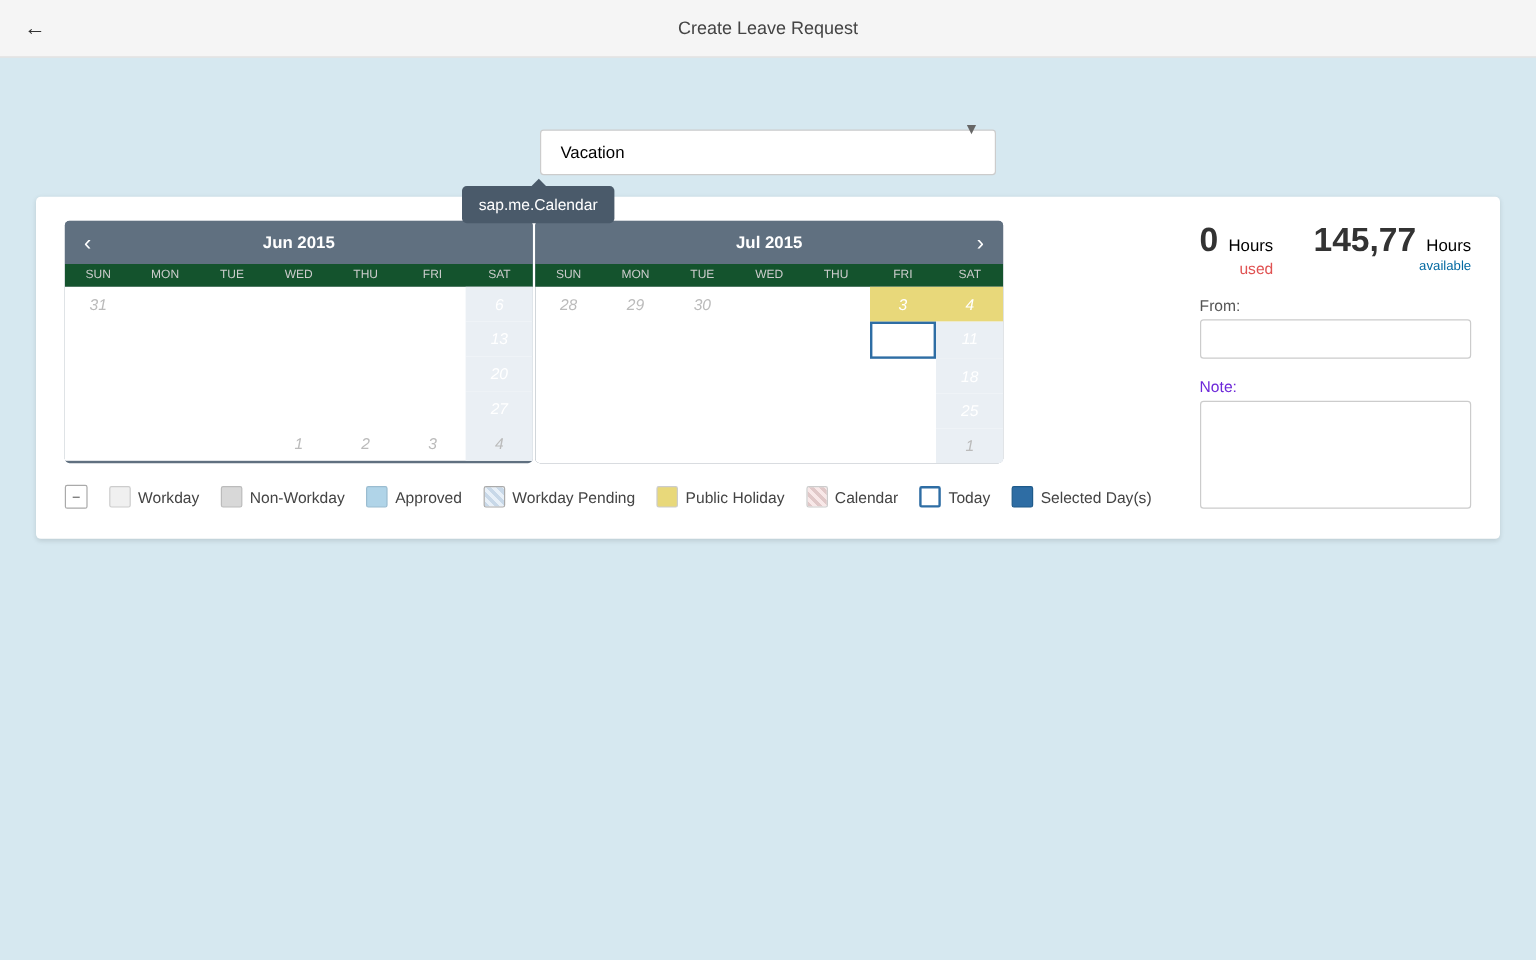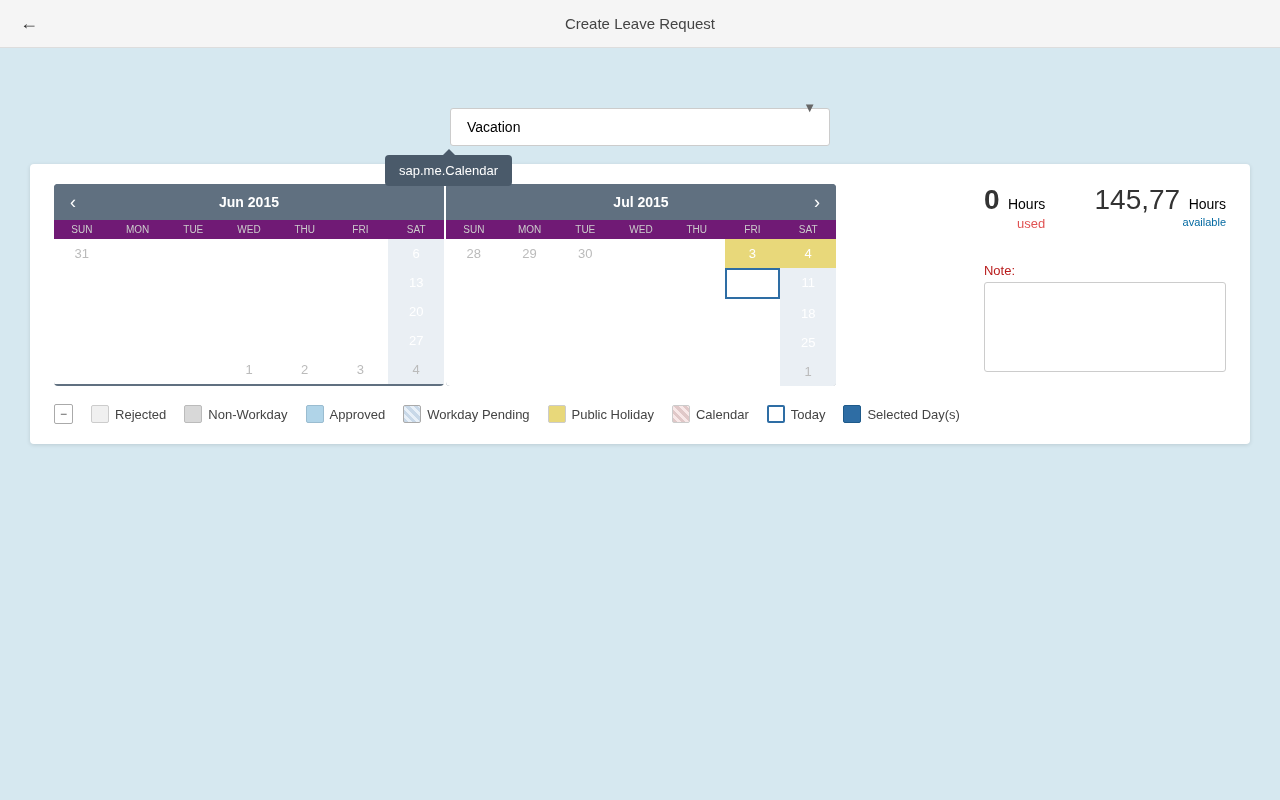--- a/index.html
+++ b/index.html
@@ -105,52 +105,54 @@
       cursor: pointer;
       padding: 0 8px;
       position: absolute;
     }
     .cal-prev { left: 8px; }
     .cal-next { right: 8px; }
     .cal-title { font-size: 14px; font-weight: bold; }
     .cal-day-headers {
       display: grid;
       grid-template-columns: repeat(7, 1fr);
-      background: #701a75;
+      background: #14532d;
       color: #ccc;
       font-size: 10px;
       text-align: center;
     }
     .cal-day-header {
       padding: 4px 2px;
     }
     .cal-days {
       display: grid;
       grid-template-columns: repeat(7, 1fr);
       background: white;
+      font-style: italic;
     }
     .cal-day {
       text-align: center;
       padding: 6px 2px;
       font-size: 13px;
       cursor: pointer;
       border: 1px solid transparent;
     }
     .cal-day.other-month { color: #bbb; }
     .cal-day.weekend-col { background: #eaeff4; }
     .cal-day.public-holiday { background: #e8d87a; }
     .cal-day.today {
       border: 2px solid #2e6da4;
       font-weight: bold;
     }
     .right-section {
       flex: 1;
       display: flex;
       flex-direction: column;
       gap: 16px;
+      margin-left: 16px;
     }
     .hours-row {
       display: flex;
       justify-content: space-between;
       align-items: flex-start;
     }
     .hours-used .hours-num {
       font-size: 28px;
       font-weight: bold;
       color: #333;
@@ -158,21 +160,21 @@
     .hours-used .used-label {
       font-size: 13px;
       color: #e05252;
       text-align: right;
     }
     .hours-available {
       text-align: right;
     }
     .hours-available .hours-num {
       font-size: 28px;
-      font-weight: normal;
+      font-weight: bold;
       color: #333;
     }
     .hours-available .avail-label {
       font-size: 11px;
       color: #0369a1;
     }
     .date-fields {
       display: flex;
       gap: 16px;
     }
@@ -187,21 +189,21 @@
     .field-input {
       width: 100%;
       padding: 8px 10px;
       border: 1px solid #ccc;
       border-radius: 3px;
       font-size: 13px;
     }
     .note-section {}
     .note-label {
       font-size: 13px;
-      color: #b91c1c;
+      color: #6d28d9;
       margin-bottom: 4px;
     }
     .note-textarea {
       width: 100%;
       height: 90px;
       padding: 8px 10px;
       border: 1px solid #ccc;
       border-radius: 3px;
       font-size: 13px;
       resize: none;
@@ -412,21 +414,21 @@
               <div class="cal-day other-month weekend-col">1</div>
             </div>
           </div>
         </div>
       <div class="tooltip">sap.me.Calendar</div>
       <div class="legend-section">
         <button class="legend-collapse-btn">−</button>
         <div id="legend-items-container" style="display: flex; align-items: center; gap: 18px; flex-wrap: wrap;">
             <div class="legend-item">
               <span class="legend-swatch swatch-workday"></span>
-              <span>Rejected</span>
+              <span>Workday</span>
             </div>
             <div class="legend-item">
               <span class="legend-swatch swatch-non-workday"></span>
               <span>Non-Workday</span>
             </div>
             <div class="legend-item">
               <span class="legend-swatch swatch-approved"></span>
               <span>Approved</span>
             </div>
             <div class="legend-item">
@@ -465,20 +467,24 @@
         <div class="hours-available">
           <div>
             <span class="hours-num">145,77</span>
             <span class="hours-inline">Hours</span>
           </div>
           <div class="avail-label">available</div>
         </div>
       </div>
 
       <div class="date-fields">
+        <div class="date-field">
+          <div class="field-label">From:</div>
+          <input class="field-input" type="text" value="" style="">
+        </div>
       </div>
 
       <div class="note-section">
         <div class="note-label">Note:</div>
         <textarea class="note-textarea" style=""></textarea>
       </div>
     </div>
   </div>
 </div>
 

